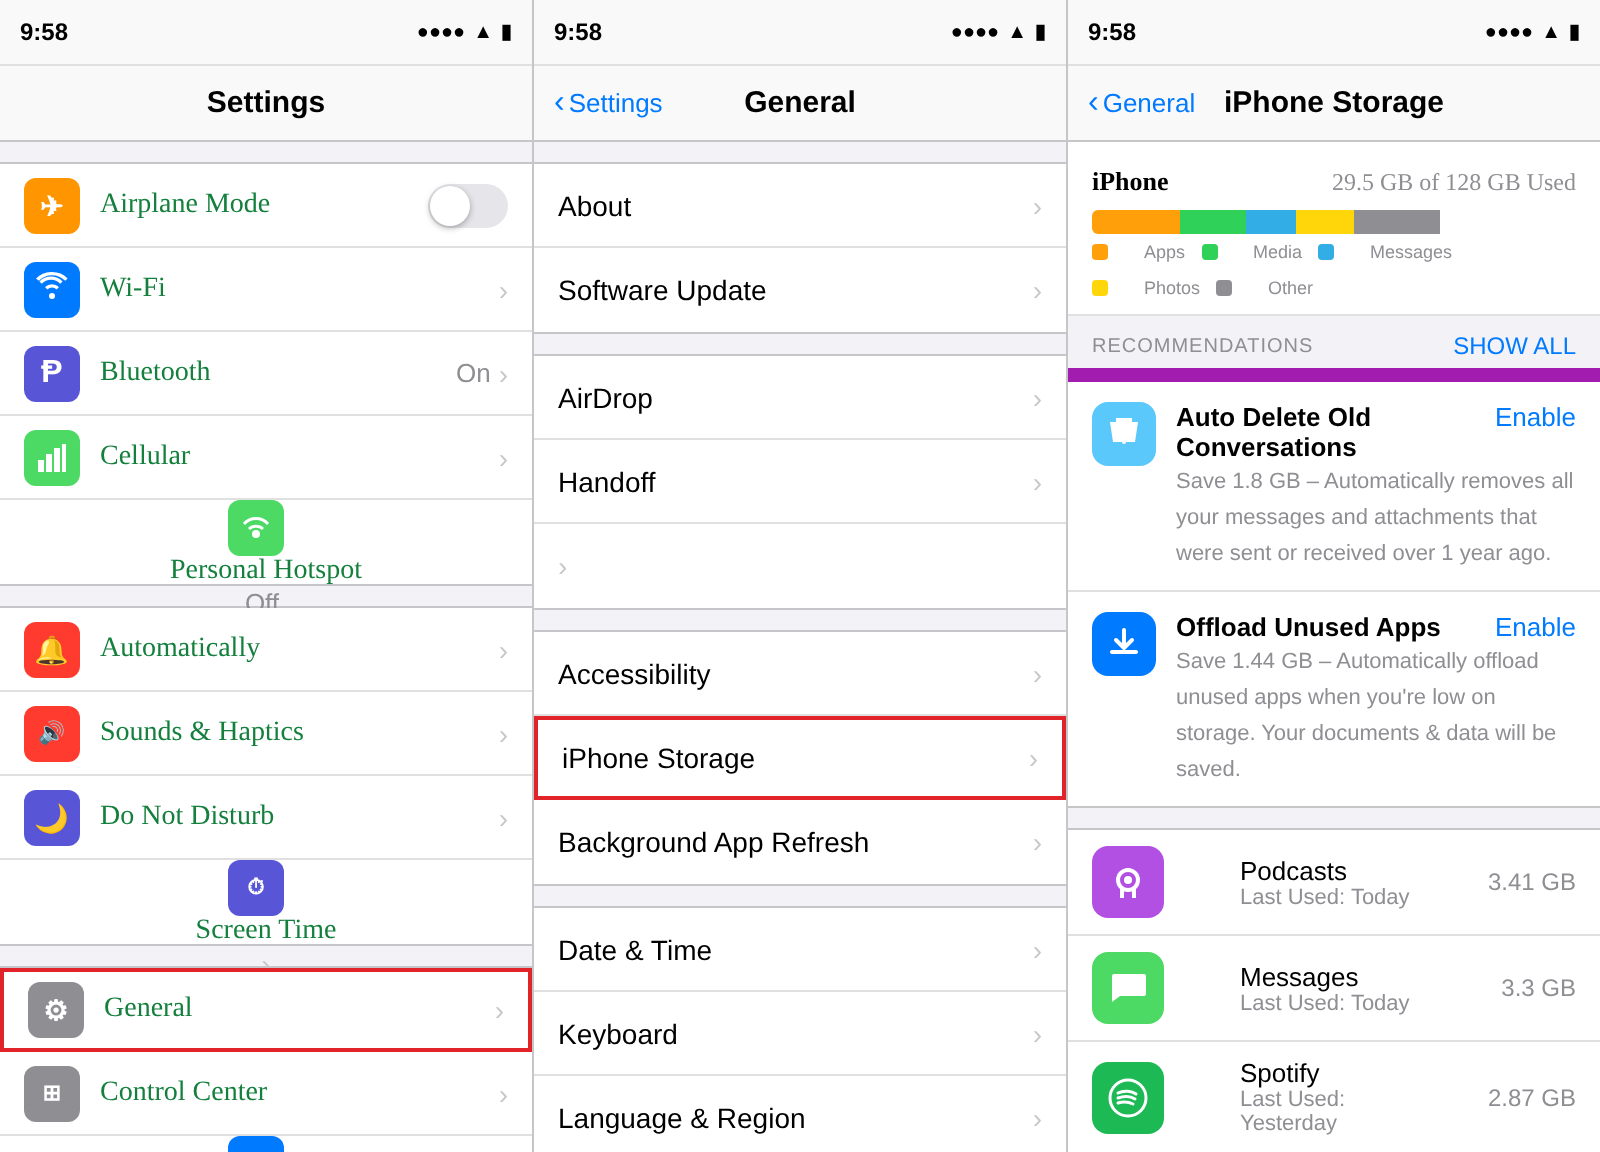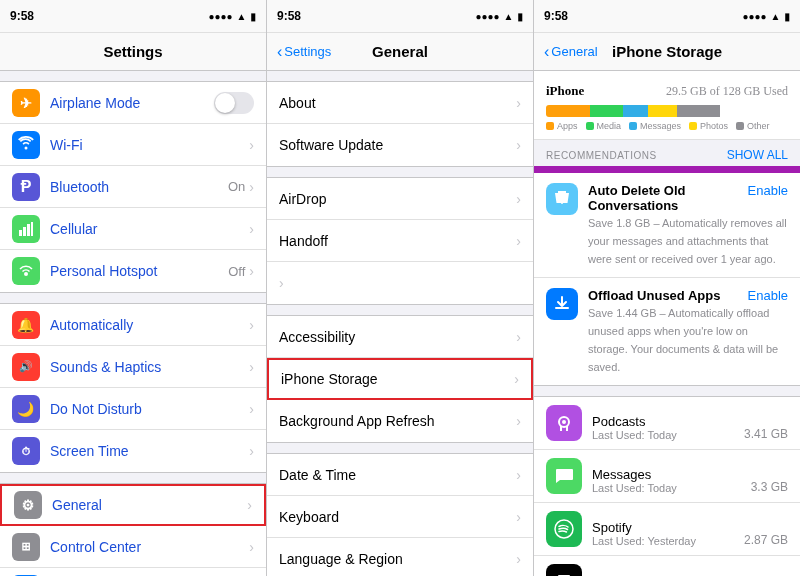--- a/index.html
+++ b/index.html
@@ -88,35 +88,36 @@
     .list-item {
       display: flex;
       align-items: center;
       padding: 0 12px;
       height: 42px;
       border-bottom: 1px solid #e0e0e0;
       background: #fff;
       cursor: pointer;
       position: relative;
     }
-    .list-item:last-child { border-bottom: none; }
+    .list-item:last-child { border-bottom: none; flex-direction: column; }
     .list-item .icon-wrap {
       width: 28px;
       height: 28px;
       border-radius: 6px;
       display: flex;
       align-items: center;
       justify-content: center;
       margin-right: 10px;
       flex-shrink: 0;
     }
     .list-item .item-label {
       flex: 1;
       font-size: 14px;
-      color: #1d4ed8;
+      color: #15803d;
+      font-family: Liberation Serif, serif;
     }
     .list-item .item-value {
       font-size: 13px;
       color: #8e8e93;
       margin-right: 4px;
     }
     .list-item .chevron {
       color: #c7c7cc;
       font-size: 14px;
     }
@@ -186,21 +187,21 @@
       display: flex;
     }
     .storage-bar-seg { height: 100%; }
     .storage-legend {
       display: flex;
       gap: 8px;
       font-size: 9px;
       color: #8e8e93;
       flex-wrap: wrap;
     }
-    .legend-item { display: flex; align-items: center; gap: 3px; }
+    .legend-item { display: flex; align-items: center; gap: 18px; }
     .legend-dot {
       width: 8px;
       height: 8px;
       border-radius: 2px;
     }
 
     .recommendations-header {
       display: flex;
       justify-content: space-between;
       align-items: center;
@@ -246,24 +247,25 @@
       display: flex;
       justify-content: space-between;
       align-items: flex-start;
     }
     .rec-title { font-size: 13px; font-weight: 600; color: #000; flex: 1; }
     .rec-action { font-size: 13px; color: #007aff; cursor: pointer; }
     .rec-desc { font-size: 11px; color: #8e8e93; margin-top: 2px; line-height: 1.3; }
 
     .app-item {
       display: flex;
-      align-items: flex-end;
+      align-items: center;
       padding: 8px 12px;
       background: #fff;
       border-bottom: 1px solid #e0e0e0;
+      gap: 28px;
     }
     .app-item:last-child { border-bottom: none; }
     .app-icon-wrap {
       width: 36px;
       height: 36px;
       border-radius: 8px;
       margin-right: 10px;
       flex-shrink: 0;
       display: flex;
       align-items: center;

